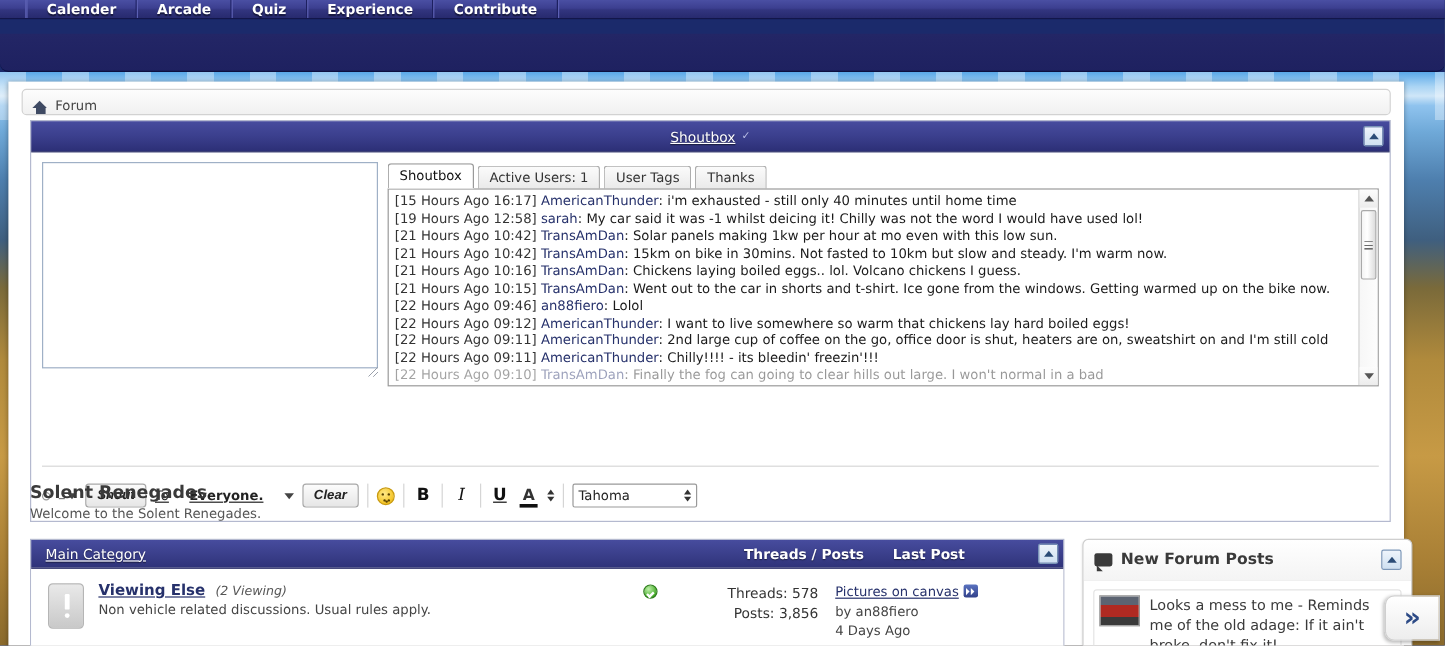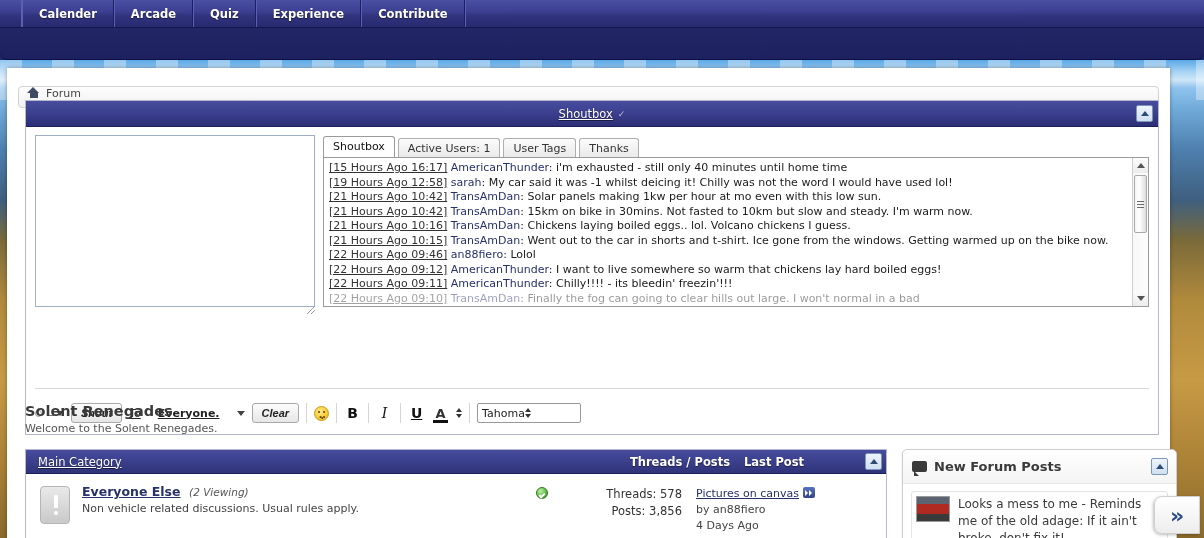--- a/index.html
+++ b/index.html
@@ -24,21 +24,21 @@
         #c79a45 380px, #a87f35 470px, #8a6a2c 538px);
   }
   #bg-photo:after{
     content:""; position:absolute; left:0; top:60px; width:100%; height:40px;
     background:repeating-linear-gradient(90deg,
       rgba(255,255,255,.35) 0 22px, rgba(255,255,255,0) 22px 52px);
   }
 
   
   #topnav {
-    position:absolute; left:0; top:0; width:100%; height:28px;
+    position:absolute; left:0; top:0; width:100%; height:16px;
     background:linear-gradient(to bottom,#4a4fa3 0%, #3c3f90 45%, #32357f 55%, #272a6e 100%);
     border-bottom:1px solid #12164a;
     display:flex; align-items:stretch; z-index:6;
   }
   #topnav .navgap { width:22px; border-right:1px solid #5c60b4; }
   .navitem {
     display:flex; align-items:center; justify-content:center;
     padding:0 16px; color:#fff; font-weight:bold; font-size:11.5px;
     border-right:1px solid #1d2060; border-left:1px solid #5c60b4;
     text-shadow:0 1px 1px rgba(0,0,0,.5); cursor:pointer; white-space:nowrap;
@@ -55,24 +55,24 @@
 
   
   #page {
     position:absolute; left:7px; top:68px; width:1163px; bottom:-40px;
     background:#fff; z-index:4;
     box-shadow:0 0 4px rgba(0,0,0,.35);
   }
 
   
   #breadcrumb {
-    position:absolute; left:11px; top:18px; width:1141px; height:22px;
+    position:absolute; left:11px; top:6px; width:1141px; height:22px;
     background:linear-gradient(to bottom,#fdfdfd,#f1f1f1);
     border:1px solid #d2d2d2; border-radius:4px;
-    display:flex; align-items:flex-start; padding:0 8px; gap:6px;
+    display:flex; align-items:flex-end; padding:0 8px; gap:6px;
   }
   #breadcrumb .crumb-text { font-size:11px; color:#444; }
   .home-ico { width:13px; height:11px; position:relative; display:inline-block; }
   .home-ico:before{
     content:""; position:absolute; left:0; top:0; width:0; height:0;
     border-left:6.5px solid transparent; border-right:6.5px solid transparent;
     border-bottom:6px solid #3f4a63;
   }
   .home-ico:after{
     content:""; position:absolute; left:2.5px; top:5px; width:8px; height:6px;
@@ -123,21 +123,21 @@
     position:relative; top:1px;
   }
   .sbtab.active { background:#fff; border-color:#9a9a9a; color:#111; z-index:2; top:0; padding-bottom:4px; }
 
   #sb-stream {
     flex:1; border:1px solid #9a9a9a; background:#fff; position:relative;
     overflow:hidden; display:flex;
   }
   #stream-lines { flex:1; padding:3px 4px 0 5px; overflow:hidden; }
   .shout-line { font-size:11px; line-height:14.5px; color:#1a1a1a; white-space:nowrap; }
-  .shout-line .ts { color:#333;text-decoration:underline; }
+  .shout-line .ts { color:#333; }
   .shout-line .usr { color:#26316b; cursor:pointer;margin-top:24px; }
   .shout-line.clipped { opacity:.45; }
 
   
   .vscroll { width:16px; border-left:1px solid #cfcfcf;
              background:linear-gradient(to right,#f7f7f7,#fdfdfd); position:relative; }
   .vsb-arrow { height:15px; display:flex; align-items:center; justify-content:center;
                background:linear-gradient(to bottom,#fdfdfd,#ececec); cursor:pointer; }
   .vsb-arrow .up { width:0;height:0;border-left:4px solid transparent;border-right:4px solid transparent;border-bottom:5px solid #555; }
   .vsb-arrow .dn { width:0;height:0;border-left:4px solid transparent;border-right:4px solid transparent;border-top:5px solid #555; }
@@ -181,42 +181,42 @@
   .fmt { font-size:14px; color:#111; cursor:pointer; width:17px; text-align:center; }
   .fmt.b{font-weight:bold;} .fmt.i{font-style:italic;font-family:"DejaVu Serif",serif;}
   .fmt.u{text-decoration:underline;font-weight:bold;}
   .fcolor { position:relative; width:17px; text-align:center; font-weight:bold; font-size:13px; cursor:pointer; }
   .fcolor:after{content:"";position:absolute;left:1px;right:1px;bottom:-2px;height:3px;background:#111;}
   .spin { display:flex; flex-direction:column; gap:2px; cursor:pointer; }
   .spin .u{width:0;height:0;border-left:3.5px solid transparent;border-right:3.5px solid transparent;border-bottom:4px solid #333;}
   .spin .d{width:0;height:0;border-left:3.5px solid transparent;border-right:3.5px solid transparent;border-top:4px solid #333;}
   .fontsel {
     width:104px; height:20px; border:1px solid #999; border-radius:2px; background:#fff;
-    display:flex; align-items:center; padding:0 4px;
+    display:flex; align-items:center; justify-content:space-between; padding:0 4px;
     font-size:11px; color:#222; cursor:pointer;
   }
 
   
   #site-title { position:absolute; left:18px; top:335px; font-size:14.5px; font-weight:bold; color:#3a3a3a; }
   #site-sub   { position:absolute; left:18px; top:354px; font-size:11px; color:#555; }
 
   
   #category {
     position:absolute; left:18px; top:381px; width:862px; height:180px;
     border:1px solid #b4b9cf; background:#fff;
   }
   #cat-head {
     height:24px; background:linear-gradient(to bottom,#474c9e,#2f3379);
     border-bottom:1px solid #1b1f5c; display:flex; align-items:center;
     padding:0 6px 0 12px; color:#fff; position:relative;
   }
   #cat-name { font-size:11.5px; text-decoration:underline; cursor:pointer; text-shadow:0 1px 1px rgba(0,0,0,.5); }
   #cat-head .spacer { flex:1; }
   .cat-col { font-size:11.5px; font-weight:bold; text-shadow:0 1px 1px rgba(0,0,0,.5); }
-  #col-threads { width:120px; text-align:right; }
+  #col-threads { width:120px; text-align:center; }
   #col-last { width:150px; padding-left:14px; }
   #cat-head .collapse-btn { top:3px; right:4px; }
 
   .forum-row { display:flex; align-items:flex-start; padding:10px 6px 12px 10px; background:#fff;
                border-bottom:1px solid #e2e2e2; }
   .f-icon {
     width:30px; height:38px; border-radius:4px; margin:2px 12px 0 4px;
     background:linear-gradient(to bottom,#e9e9e9,#c9c9c9);
     border:1px solid #b5b5b5; position:relative; flex:none;
   }
@@ -357,20 +357,25 @@
             </div>
             <div class="shout-line">
               <span class="ts">[22 Hours Ago 09:46]</span>
               <span class="usr">an88fiero</span><span>:</span>
               <span>Lolol</span>
             </div>
             <div class="shout-line">
               <span class="ts">[22 Hours Ago 09:12]</span>
               <span class="usr">AmericanThunder</span><span>:</span>
               <span>I want to live somewhere so warm that chickens lay hard boiled eggs!</span>
+            </div>
+            <div class="shout-line">
+              <span class="ts">[22 Hours Ago 09:11]</span>
+              <span class="usr">AmericanThunder</span><span>:</span>
+              <span>2nd large cup of coffee on the go, office door is shut, heaters are on, sweatshirt on and I'm still cold</span>
             </div>
             <div class="shout-line">
               <span class="ts">[22 Hours Ago 09:11]</span>
               <span class="usr">AmericanThunder</span><span>:</span>
               <span>Chilly!!!! - its bleedin' freezin'!!!</span>
             </div>
             <div class="shout-line clipped">
               <span class="ts">[22 Hours Ago 09:10]</span>
               <span class="usr">TransAmDan</span><span>:</span>
               <span>Finally the fog can going to clear hills out large. I won't normal in a bad</span>
@@ -438,21 +443,21 @@
       <span class="cat-col" id="col-threads">Threads / Posts</span>
       <span class="cat-col" id="col-last">Last Post</span>
       <div class="collapse-btn">
         <span class="car"></span>
       </div>
     </div>
 
     <div class="forum-row">
       <div class="f-icon"></div>
       <div class="f-main">
-        <span class="f-title">Everyone Else</span>
+        <span class="f-title">Viewing Else</span>
         <span class="f-viewing">(2 Viewing)</span>
         <div class="f-desc">Non vehicle related discussions. Usual rules apply.</div>
       </div>
       <div class="f-status">
         <span class="dot-ok"></span>
       </div>
       <div class="f-counts">
         <div>Threads: 578</div>
         <div>Posts: 3,856</div>
       </div>

